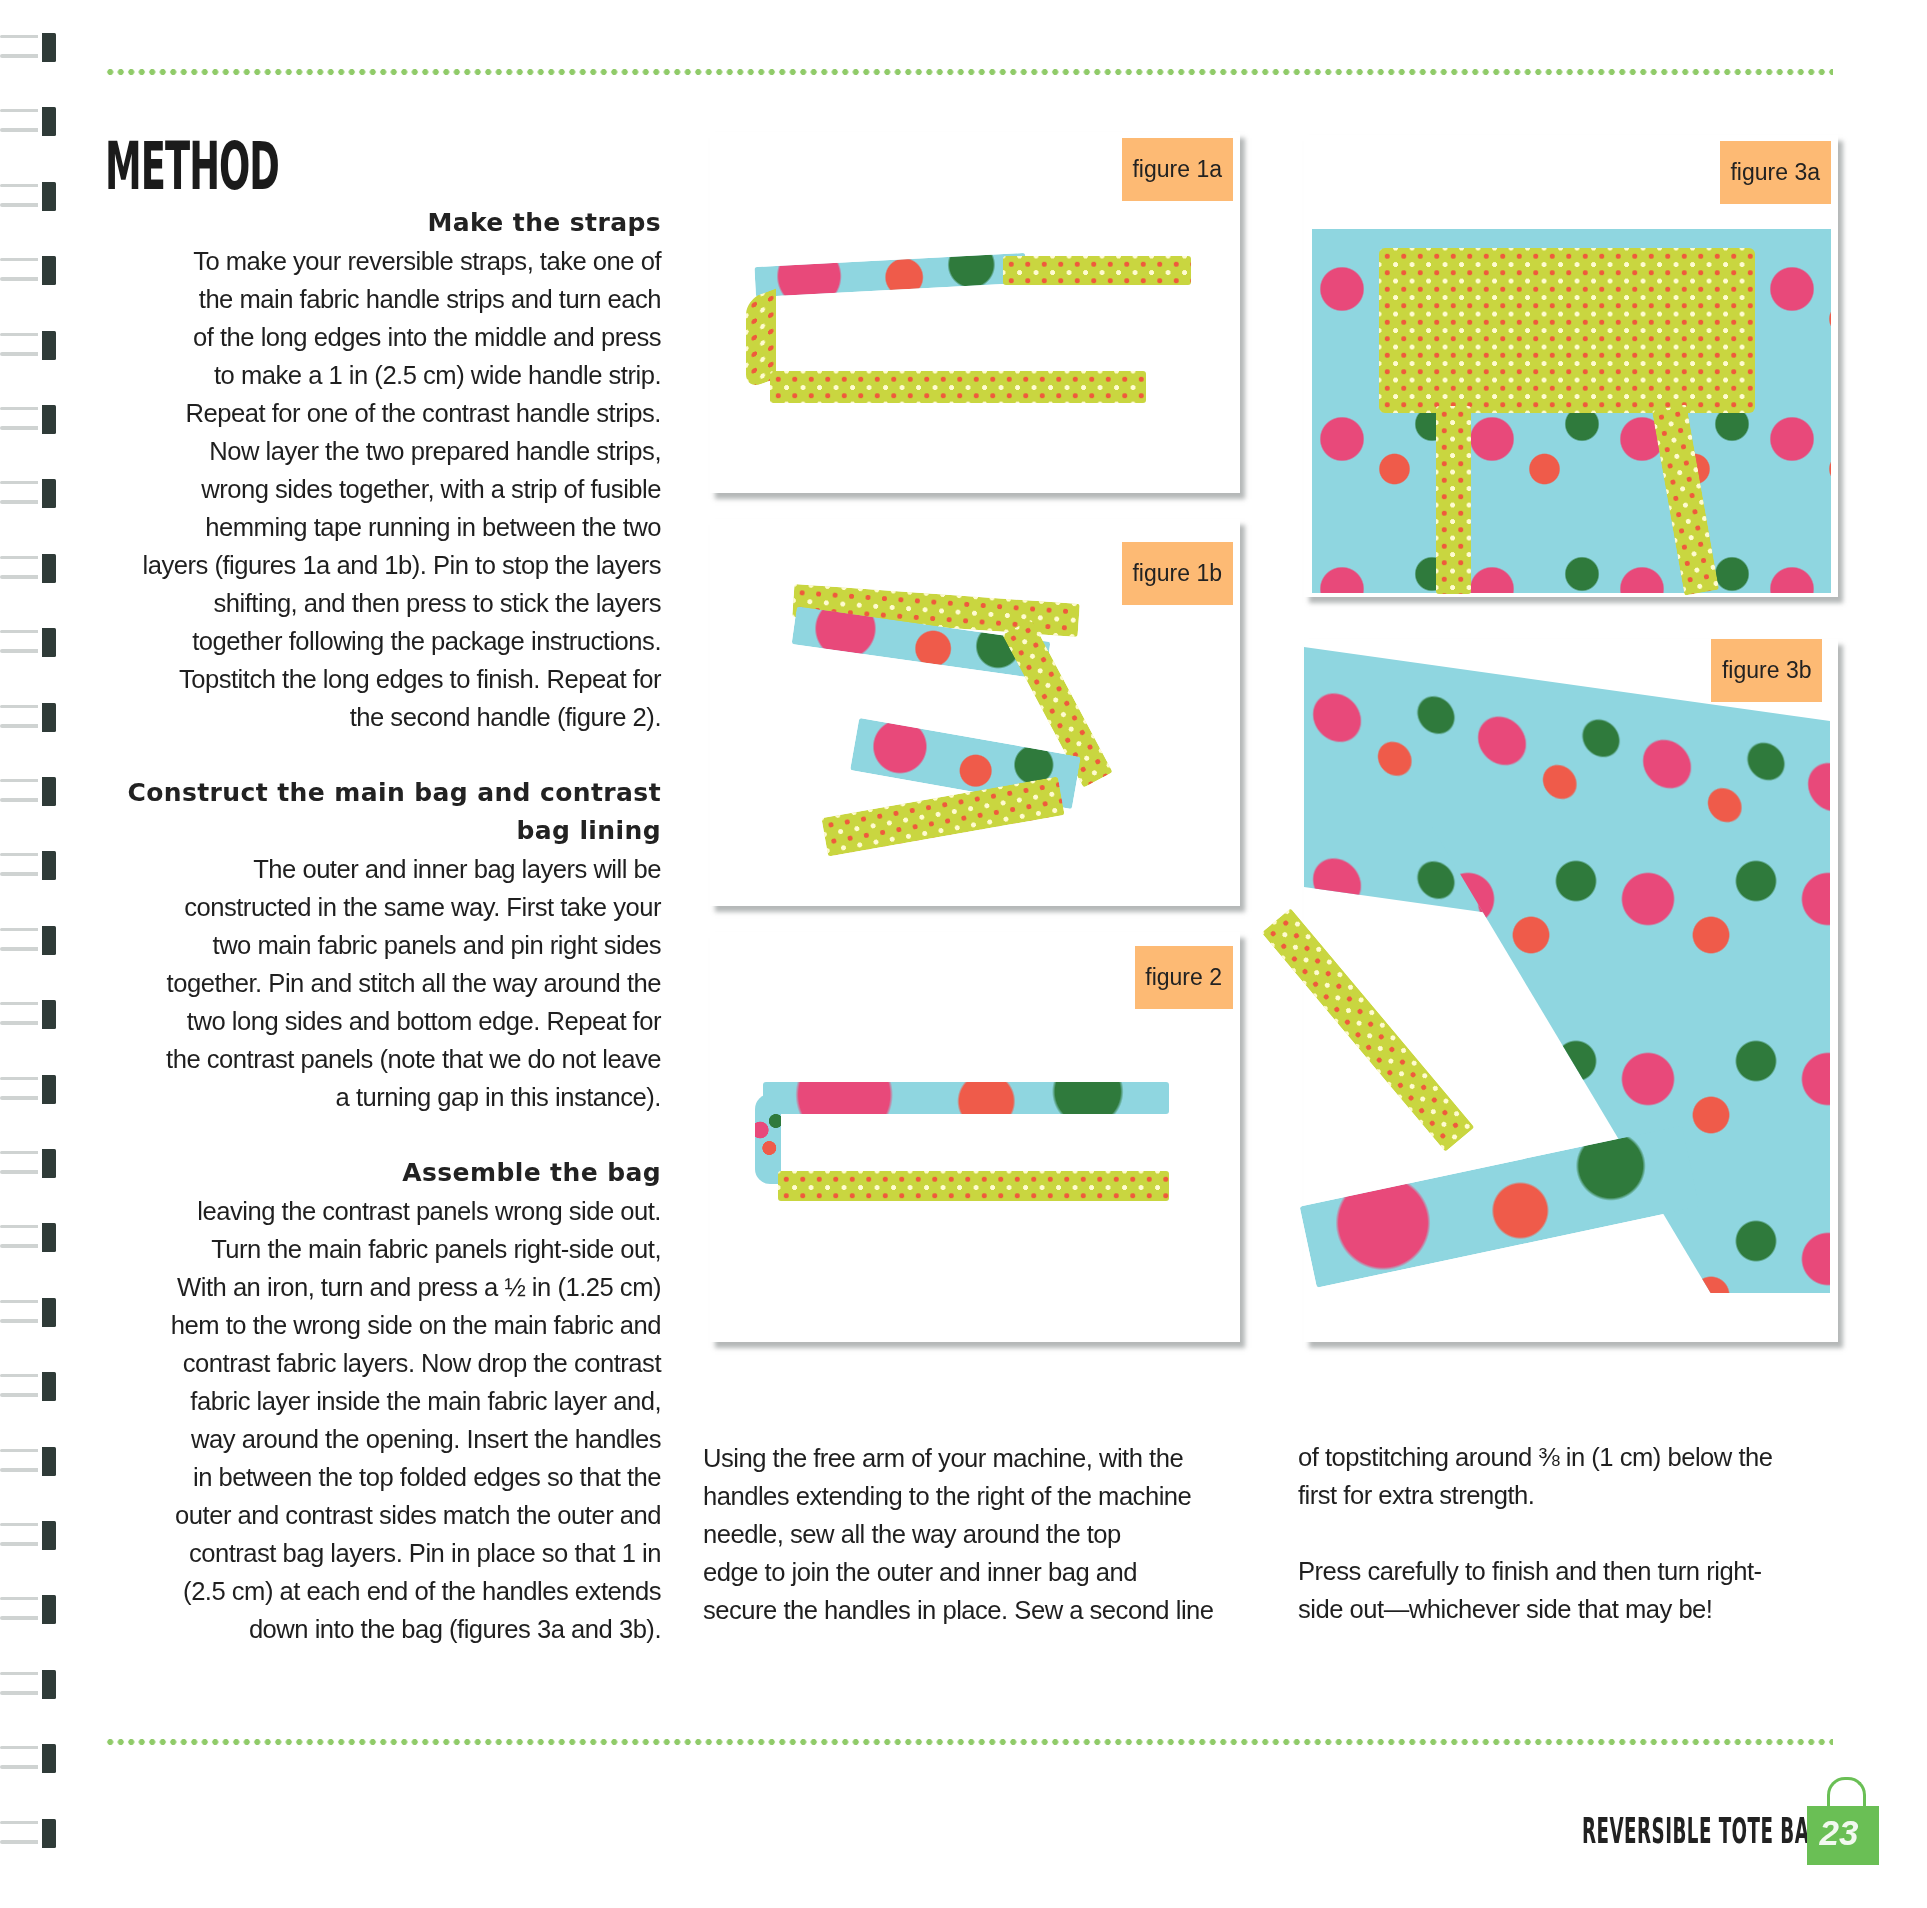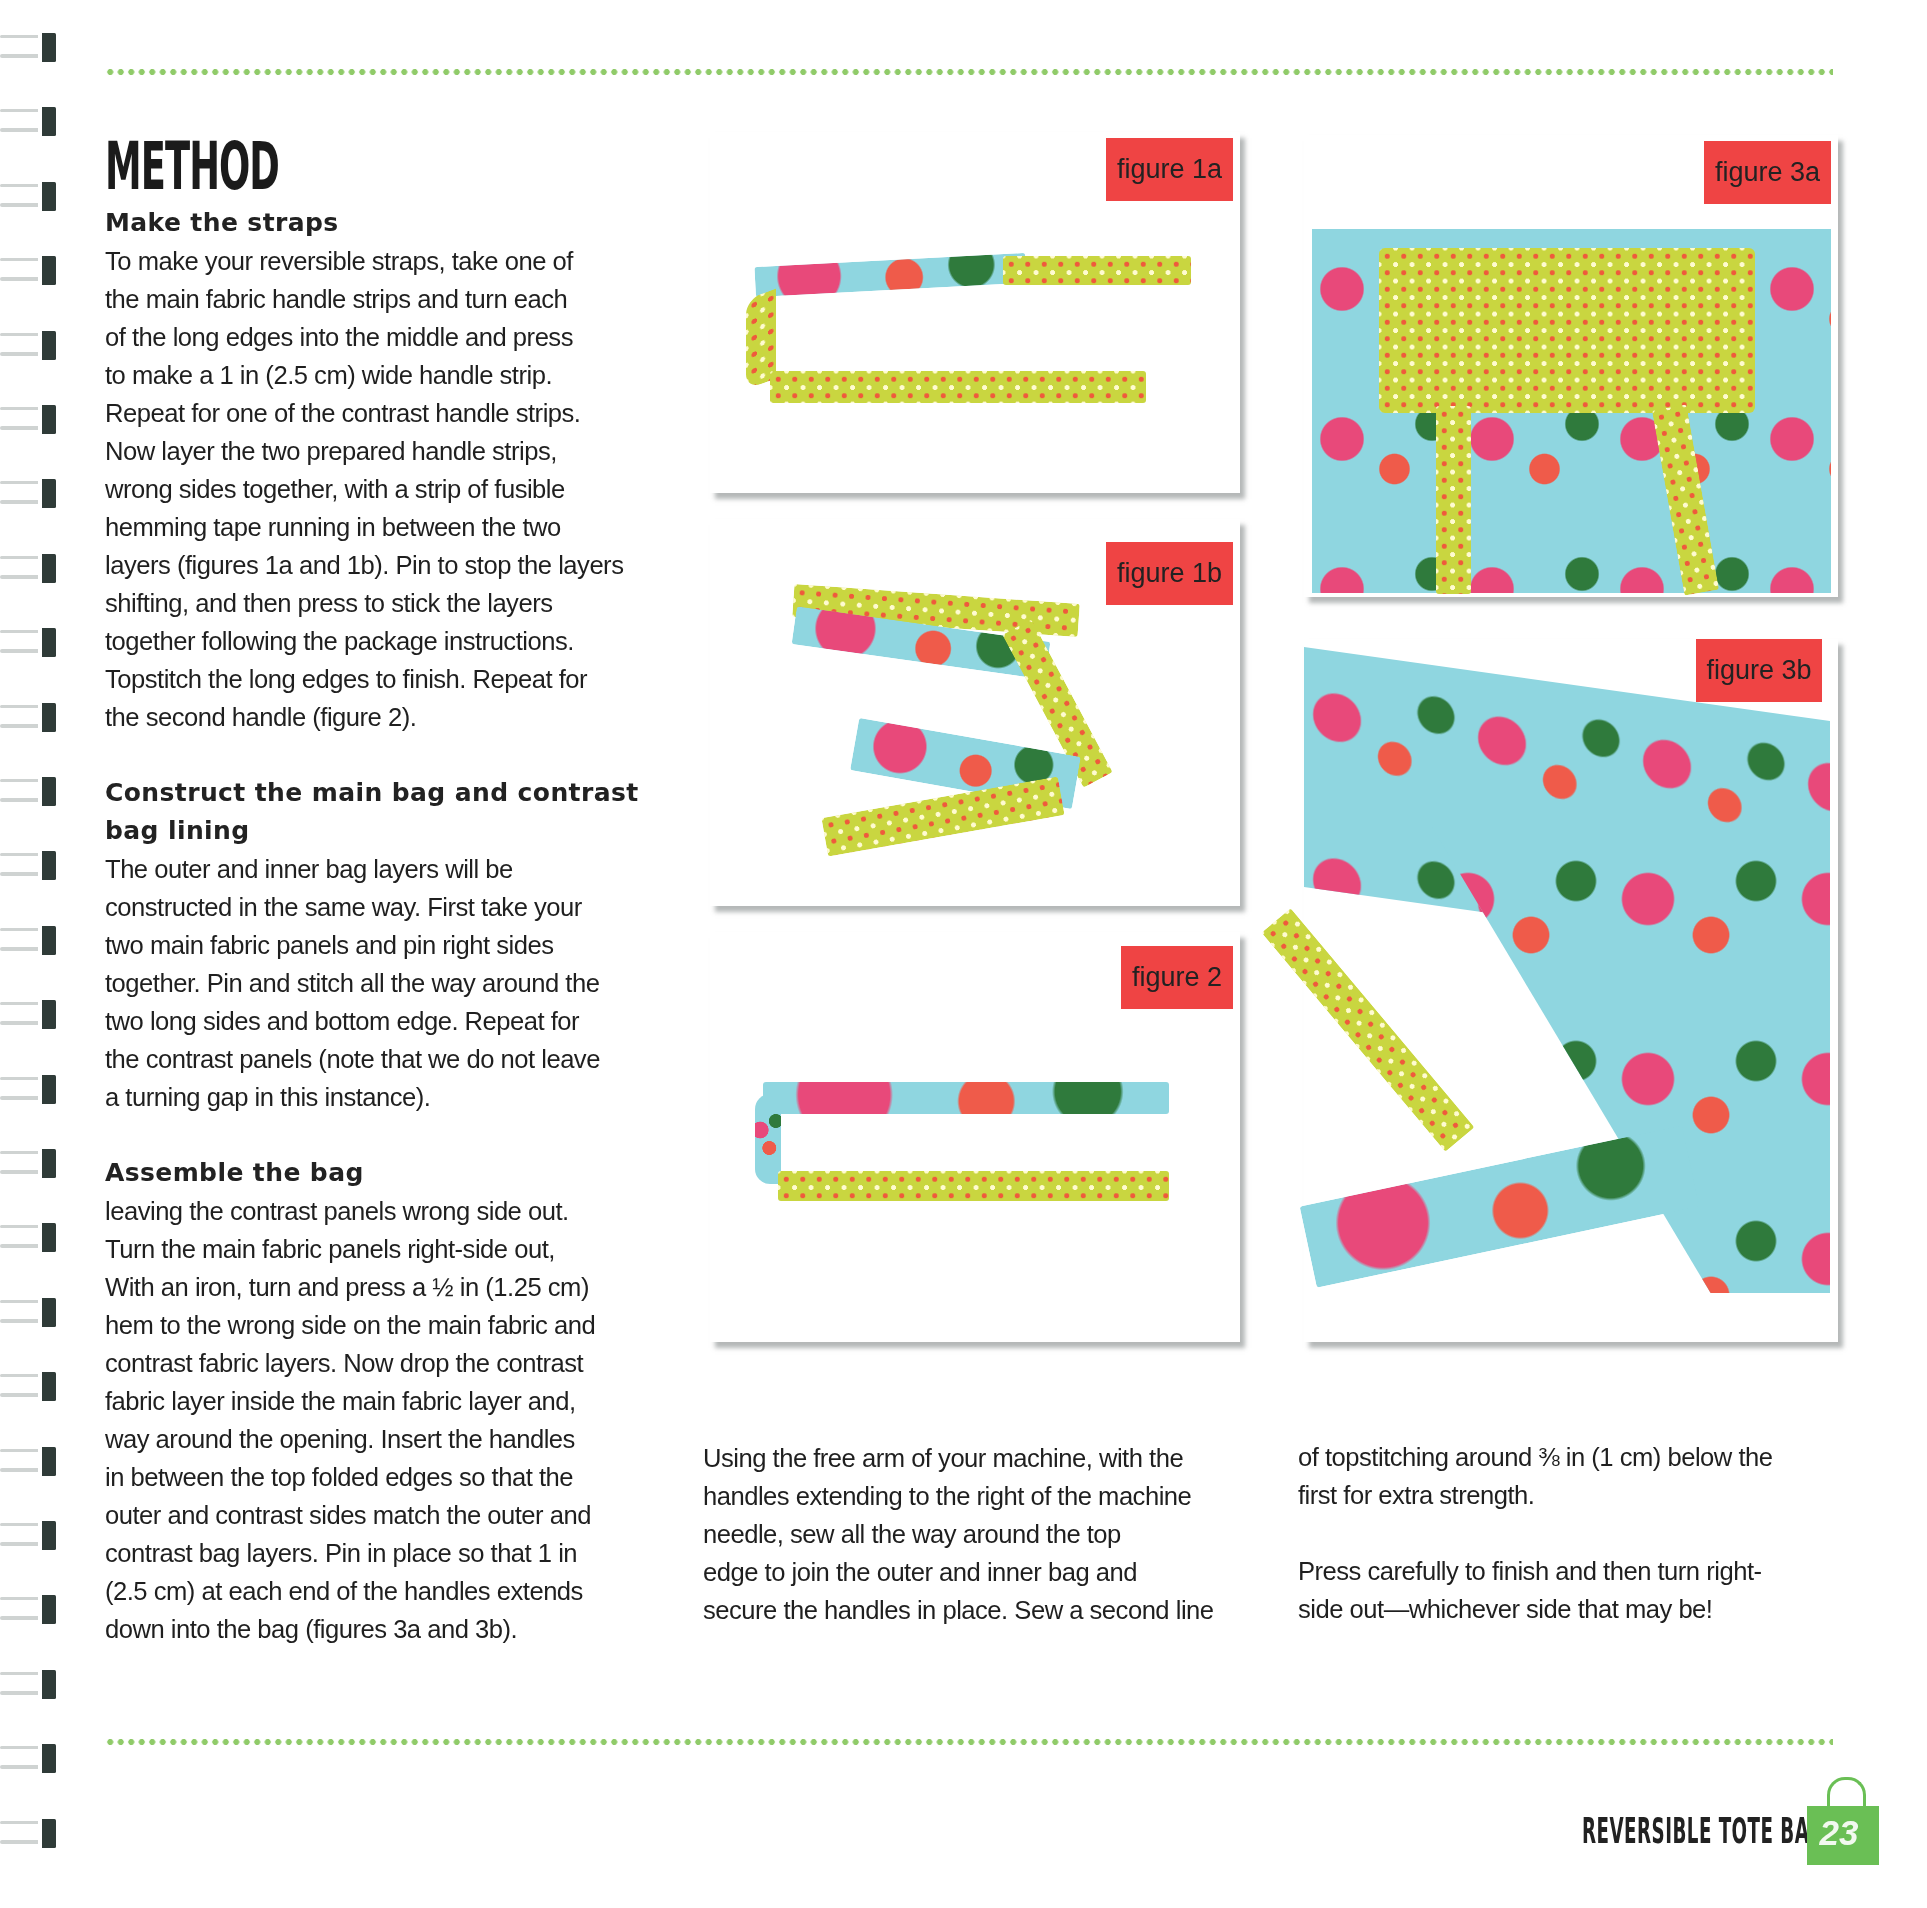--- a/index.html
+++ b/index.html
@@ -17,30 +17,30 @@
     background-image: radial-gradient(circle, #7cc24f 45%, rgba(255,255,255,0) 55%);
     background-size:10.5px 6px; background-repeat:repeat-x; opacity:0.85; }
   .dotline.top { top:69px; }
   .dotline.bottom { top:1739px; }
 
   .method-title {
     position:absolute; left:105px; top:134px; font-family:"DejaVu Sans Condensed","DejaVu Sans", sans-serif;
     font-weight:bold; font-size:66px; letter-spacing:-1.5px; transform:scaleX(0.62); transform-origin:left top;
     color:#1b1b1b; line-height:1;
   }
-  .leftcol { position:absolute; left:105px; top:204px; width:556px; }
+  .leftcol { position:absolute; left:105px; top:204px; width:556px;text-align:right; }
   .sec-head { font-family:"DejaVu Sans", sans-serif; font-weight:bold; font-size:25px; line-height:38px; color:#222; letter-spacing:0.4px; }
   .para { font-size:25.6px; line-height:38px; color:#1f1f1f; letter-spacing:-0.5px; }
   .para .line { display:block; white-space:nowrap; }
   .gap { height:38px; }
 
   .panel { position:absolute; background:#ffffff; box-shadow: 4.5px 6px 4.5px rgba(120,125,125,0.55); }
   .fig-label {
-    position:absolute; background:#ef4444; padding:0 10.5px; height:63px; line-height:63px;
-    font-size:27px; color:#222; font-family:"Liberation Sans", sans-serif;
+    position:absolute; background:#fdba74; padding:0 10.5px; height:63px; line-height:63px;
+    font-size:23px; color:#222; font-family:"Liberation Sans", sans-serif;
   }
   .strap { position:absolute; border-radius:3px; }
   .floral { background:
       radial-gradient(circle at 20% 40%, #e8497a 0 14%, transparent 15%),
       radial-gradient(circle at 55% 60%, #ef5b4a 0 12%, transparent 13%),
       radial-gradient(circle at 80% 30%, #2f7a3c 0 10%, transparent 11%),
       #8fd6e0; }
   .dotty { background:
       radial-gradient(circle, #ef5a3c 0 22%, transparent 24%) 0 0/16.5px 16.5px,
       radial-gradient(circle, #fffbd0 0 20%, transparent 22%) 8.3px 8.3px/16.5px 16.5px,

